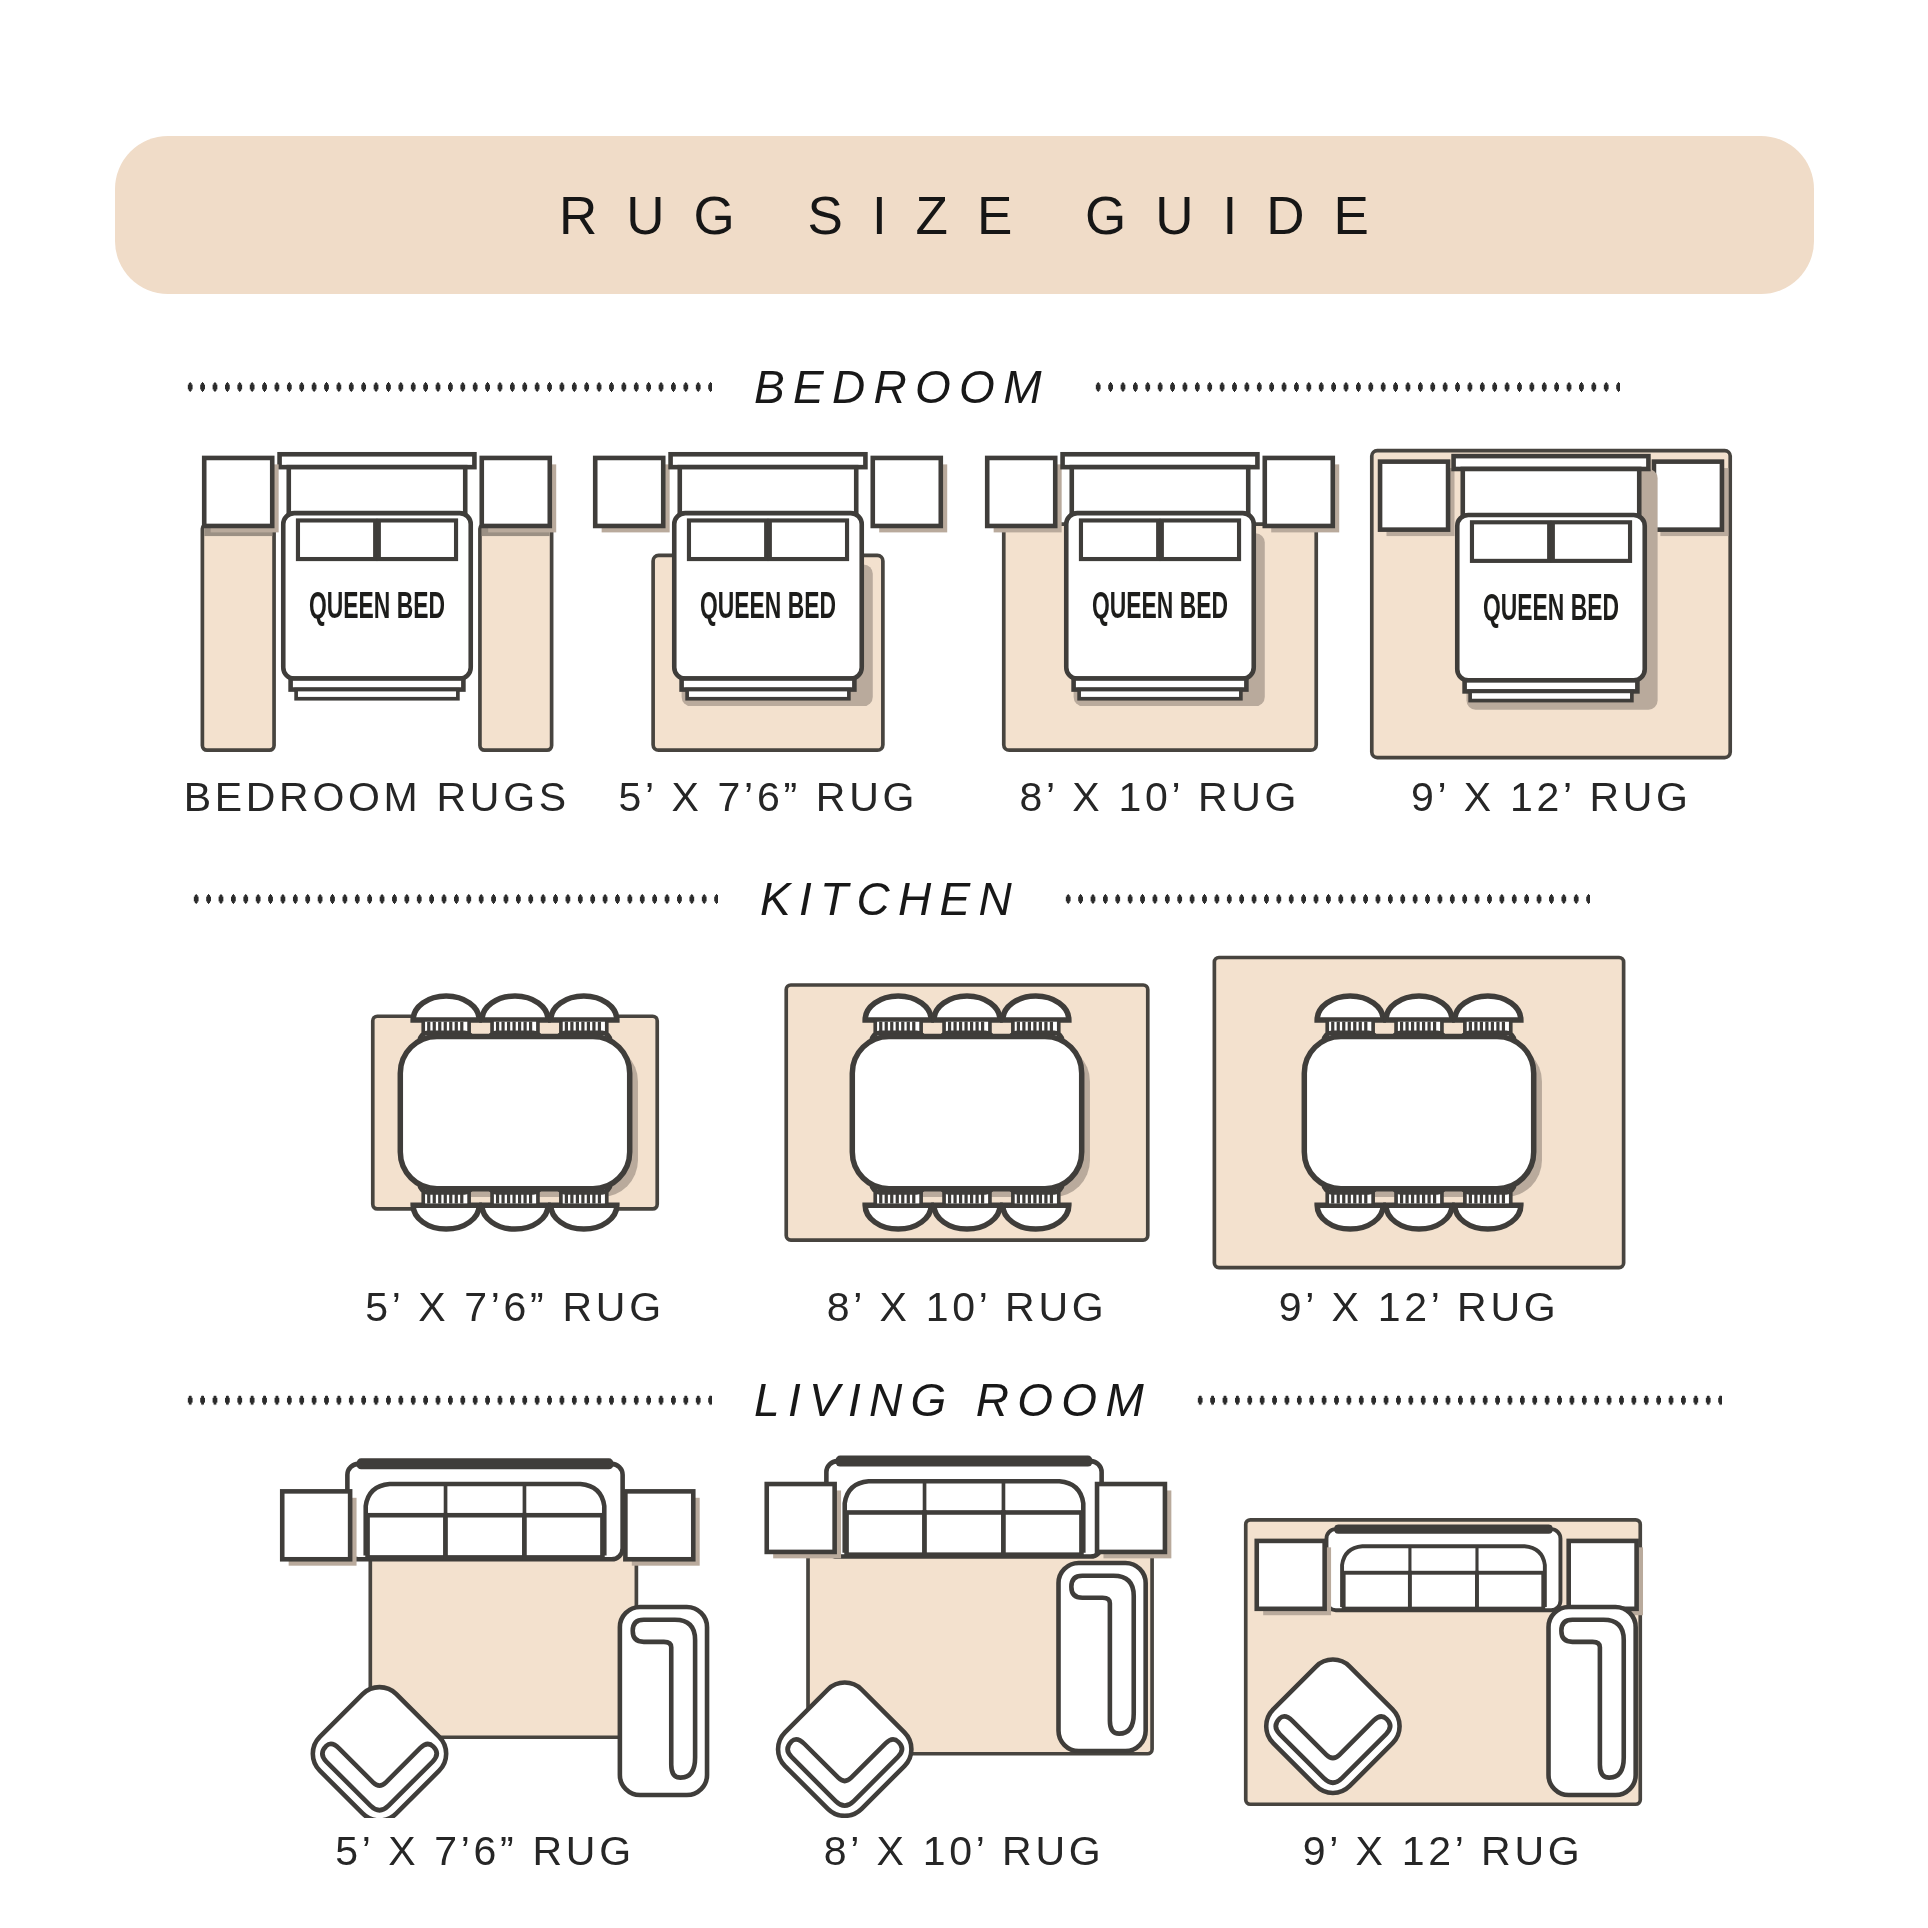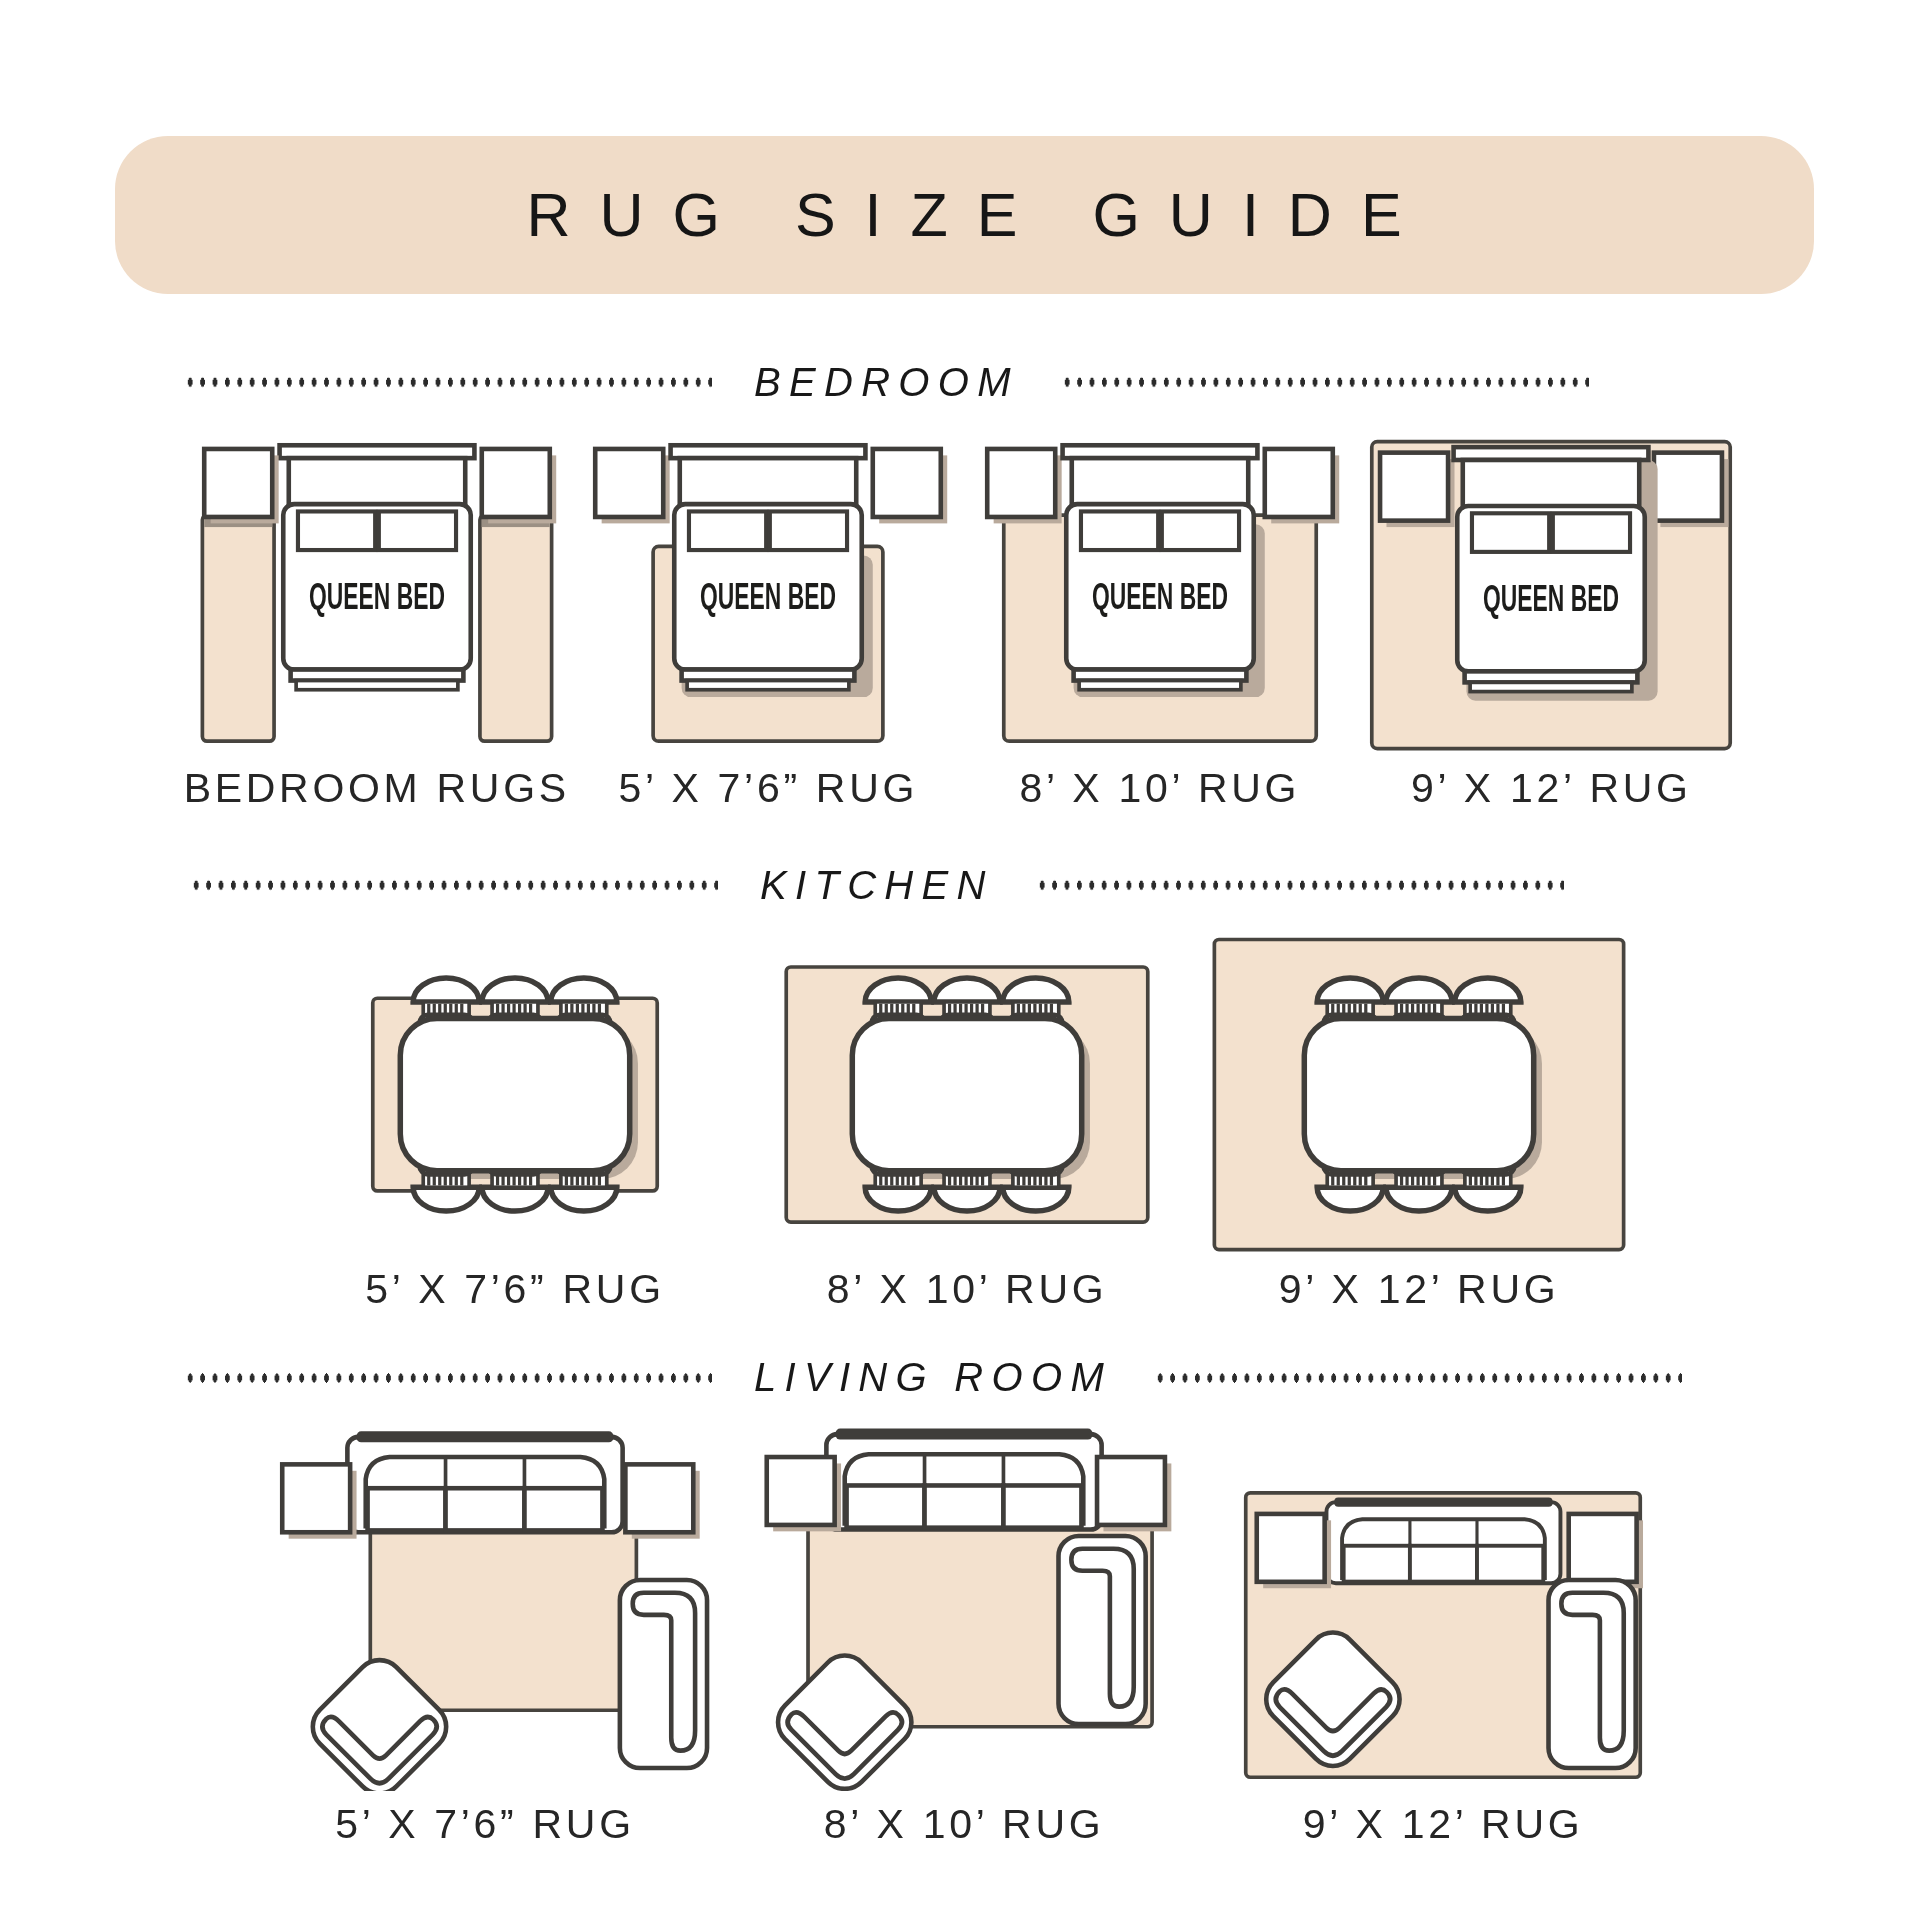--- a/index.html
+++ b/index.html
@@ -7,34 +7,34 @@
     width:1928px;height:1928px;overflow:hidden;background:#ffffff;
     font-family:"Liberation Sans",sans-serif;color:#222;
     position:relative;
   }
   
   .band{
     margin:136px auto 0;width:1699px;height:158px;border-radius:53px;
     display:flex;align-items:center;justify-content:center;
   }
   .band h1{
-    margin:6px;font-size:61px;font-weight:500;letter-spacing:29px;color:#161616;
+    margin:6px;font-size:53px;font-weight:500;letter-spacing:29px;color:#161616;
     text-indent:29px;white-space:nowrap;
   }
   
   .sec-head{
     display:flex;align-items:center;gap:42px;padding:0 184px;
   }
   .sec-head .dots{
     flex:1;height:18.4px;max-width:528px;
     background-image:radial-gradient(ellipse 3.3px 7px at 50% 50%, #2b2b2b 66%, transparent 70%);
     background-size:12.4px 18.4px;background-repeat:repeat-x;background-position:left center;
   }
   .sec-head h2{
-    margin:0;font-size:40px;font-weight:500;font-style:italic;
+    margin:0;font-size:46px;font-weight:500;font-style:italic;
     letter-spacing:8.3px;color:#181818;white-space:nowrap;
   }
   
   .row{display:flex;justify-content:center;align-items:flex-start;}
   .row.bedroom{gap:5.5px;margin-top:31px;}
   .row.kitchen{gap:20px;margin-top:26px;}
   .row.living{gap:29px;margin-top:24px;}
   figure{margin:0;display:flex;flex-direction:column;align-items:center;}
   figcaption{
     font-size:41px;letter-spacing:3.7px;color:#262626;margin-top:9.2px;white-space:nowrap;

